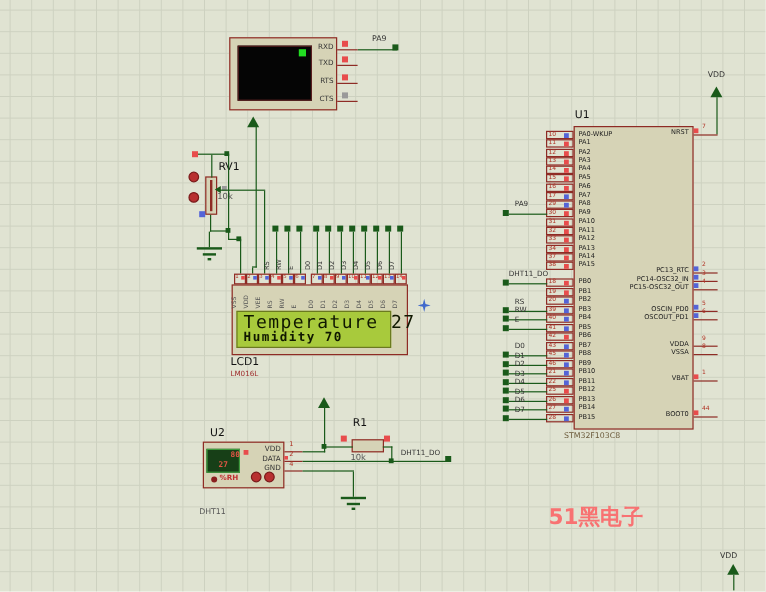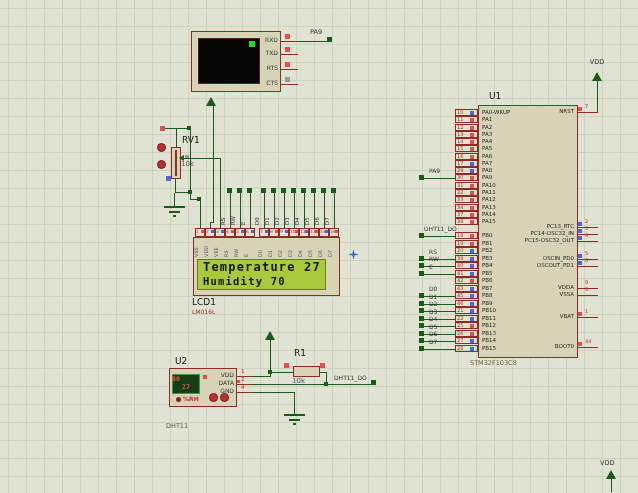--- a/index.html
+++ b/index.html
@@ -56,50 +56,51 @@
 
   <div class="w" style="left:164px;top:206px;width:21px;height:2px"></div>
   <div class="w" style="left:169px;top:211px;width:11px;height:2px"></div>
   <div class="w" style="left:173px;top:215px;width:3px;height:2px"></div>
   <div class="w" style="left:284px;top:414px;width:21px;height:2px"></div>
   <div class="w" style="left:289px;top:419px;width:11px;height:2px"></div>
   <div class="w" style="left:293px;top:423px;width:3px;height:2px"></div>
 
   <div class="body" style="left:193px;top:237px;width:147px;height:59px"></div>
   <div class="abs" style="left:197px;top:259px;width:129px;height:31px;background:#a8ca3c;border:1px solid #6b7a20;box-sizing:border-box"></div>
-  <div class="t mono" style="left:203px;top:261px;font-size:12px;font-weight:bold;color:#101800;letter-spacing:1.2px">Temperature 27</div>
+  <div class="t mono" style="left:203px;top:261px;font-size:15px;font-weight:normal;color:#101800;letter-spacing:1.2px">Temperature 27</div>
   <div class="t mono" style="left:203px;top:276px;font-size:10.5px;font-weight:bold;color:#101800;letter-spacing:1.2px">Humidity 70</div>
   <div class="t ref" style="left:192px;top:298px">LCD1</div>
   <div class="t" style="left:192px;top:309px;font-size:6px;color:#a03030">LM016L</div>
   <div class="abs" style="left:348px;top:249px;width:11px;height:11px;background:#4169cc;clip-path:polygon(50% 0,60% 40%,100% 50%,60% 60%,50% 100%,40% 60%,0 50%,40% 40%)"></div>
 
-  <div class="t ref" style="left:489px;top:92px">U1</div>
+  <div class="t ref" style="left:479px;top:92px">U1</div>
   <div class="body" style="left:478px;top:105px;width:100px;height:253px"></div>
   <div class="t" style="left:470px;top:360px;font-size:6.5px;color:#6b5a3a">STM32F103C8</div>
 
   <div class="t ref" style="left:175px;top:357px">U2</div>
   <div class="body" style="left:169px;top:368px;width:68px;height:39px"></div>
   <div class="abs" style="left:172px;top:374px;width:28px;height:20px;background:#173f17;border:1.5px solid #3e9a3e;box-sizing:border-box"></div>
-  <div class="t mono" style="left:172px;top:376px;width:28px;text-align:left;font-size:6.5px;font-weight:bold;color:#e05545">80</div>
+  <div class="t mono" style="left:172px;top:376px;width:28px;text-align:right;font-size:6.5px;font-weight:bold;color:#e05545">80</div>
   <div class="t mono" style="left:172px;top:384px;width:28px;text-align:center;font-size:6.5px;font-weight:bold;color:#e05545">27</div>
   <div class="abs" style="left:203px;top:375px;width:4px;height:4px;background:#e84c4c"></div>
   <div class="abs" style="left:176px;top:397px;width:5px;height:5px;border-radius:50%;background:#8a1f1f"></div>
   <div class="t" style="left:183px;top:396px;font-size:6px;color:#c03030;font-weight:bold">%RH</div>
   <div class="circ" style="left:209px;top:393px;width:9px;height:9px"></div>
   <div class="circ" style="left:220px;top:393px;width:9px;height:9px"></div>
   <div class="t" style="left:166px;top:423px;font-size:6.5px;color:#555">DHT11</div>
 
   <div class="t ref" style="left:294px;top:349px">R1</div>
   <div class="body" style="left:293px;top:366px;width:27px;height:11px"></div>
   <div class="t val" style="left:292px;top:378px">10k</div>
   <div class="abs" style="left:284px;top:363px;width:5px;height:5px;background:#e84c4c"></div>
   <div class="abs" style="left:320px;top:363px;width:5px;height:5px;background:#e84c4c"></div>
   <div class="t" style="left:334px;top:375px;font-size:6px">DHT11_DO</div>
   <div class="term" style="left:371px;top:380px"></div>
 
+  <div class="t" style="left:457px;top:423px;font-size:18px;color:#f87272;font-weight:bold">51黑电子</div>
 <div class="w" style="left: 213px; top: 104px; width: 1px; height: 119px;"></div>
     <div class="w" style="left: 210px; top: 222px; width: 4px; height: 1px;"></div>
     <div class="w" style="left: 210px; top: 223px; width: 1px; height: 5px;"></div>
     <div class="w" style="left: 165px; top: 128px; width: 26px; height: 1px;"></div>
     <div class="w" style="left: 176px; top: 129px; width: 1px; height: 19px;"></div>
     <div class="w" style="left: 190px; top: 129px; width: 1px; height: 71px;"></div>
     <div class="w" style="left: 190px; top: 199px; width: 11px; height: 1px;"></div>
     <div class="w" style="left: 200px; top: 200px; width: 1px; height: 28px;"></div>
     <div class="w" style="left: 182px; top: 158px; width: 39px; height: 1px;"></div>
     <div class="w" style="left: 220px; top: 159px; width: 1px; height: 69px;"></div>

